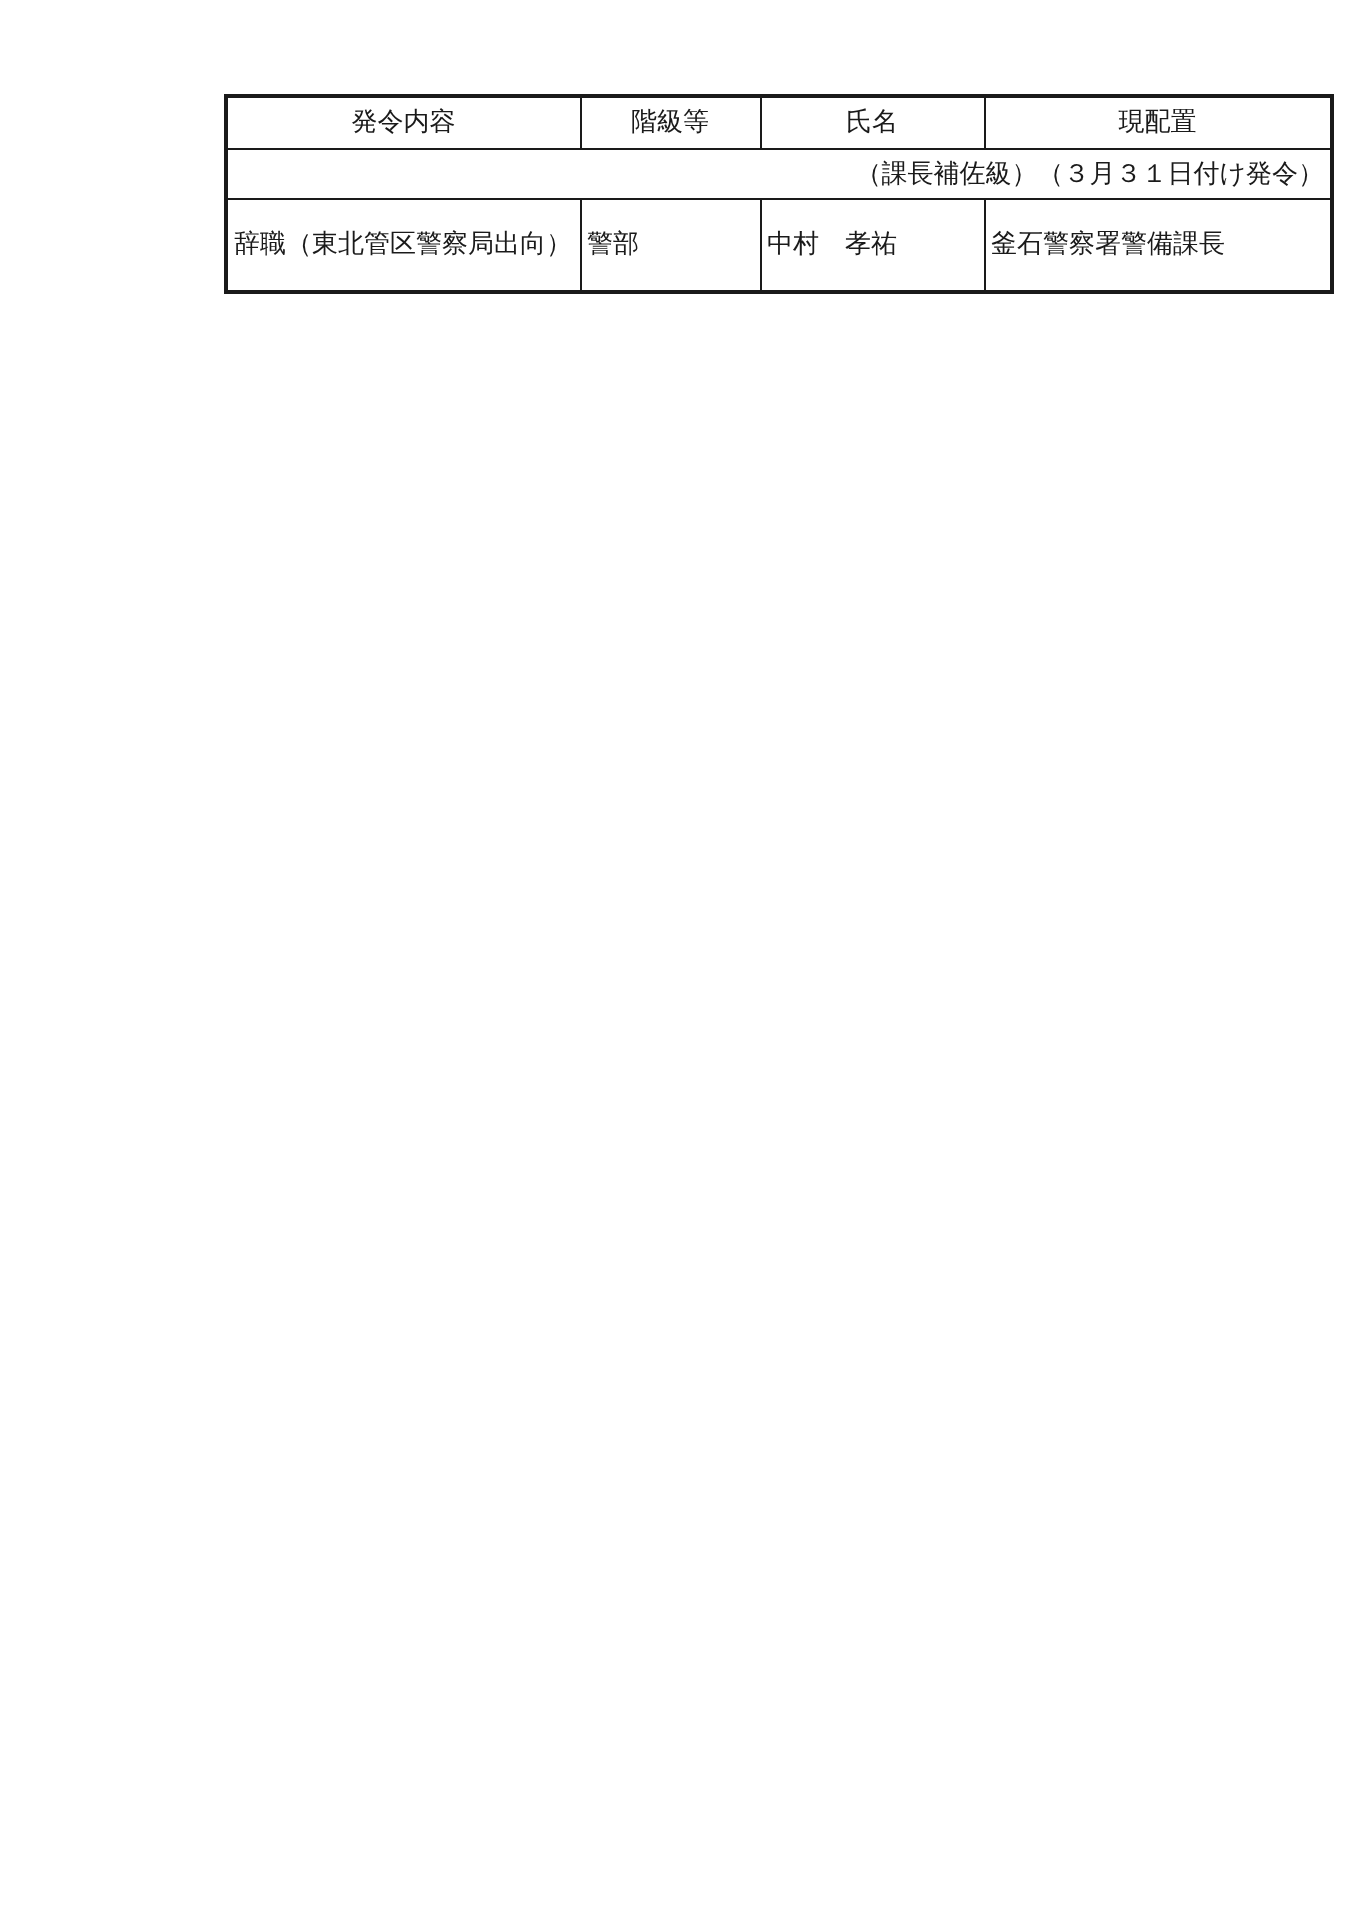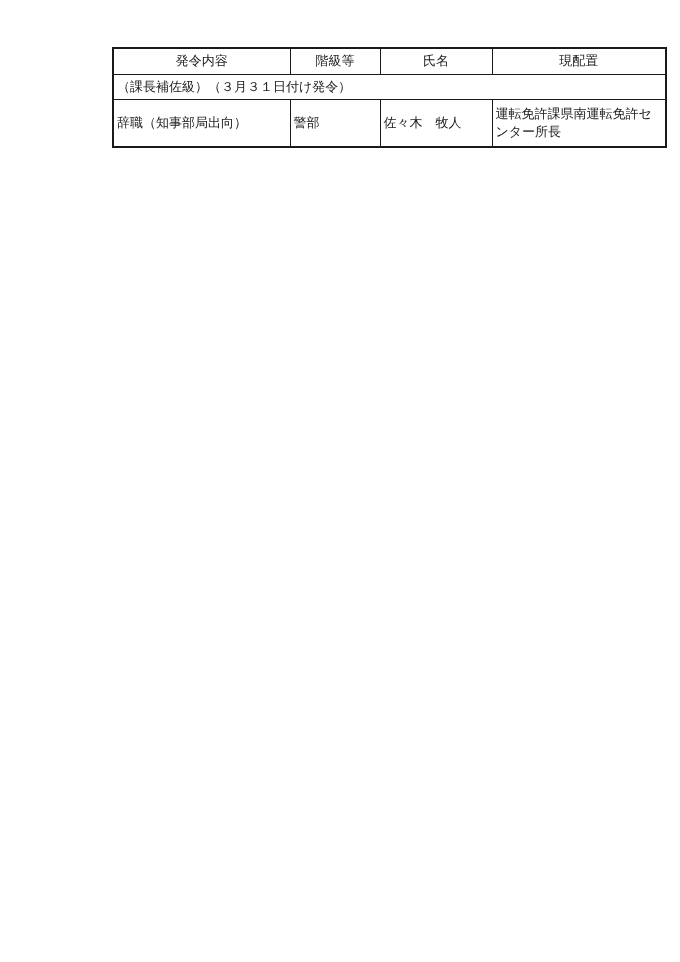--- a/index.html
+++ b/index.html
@@ -38,21 +38,21 @@
     height: 26px;
     text-align: center;
     padding: 1px 2px;
   }
   .personnel-table tr.subheader-row td {
     height: 25px;
     padding: 1px 3px;
   }
   .subheader-flex {
     display: flex;
-    justify-content: flex-start;
+    justify-content: flex-end;
     align-items: center;
     width: 100%;
   }
   .personnel-table tr.data-row td {
     padding: 3px 3px;
     text-align: left;
   }
   .personnel-table tr.data-row-1 td { height: 47px; }
   .personnel-table tr.data-row-2 td { height: 48px; }
   .page-number {
@@ -86,23 +86,23 @@
         <th>現配置</th>
       </tr>
       <tr class="subheader-row">
         <td colspan="4">
           <div class="subheader-flex">
             <span>（課長補佐級）</span>
             <span>（３月３１日付け発令）</span>
           </div>
         </td>
       </tr>
-      <tr class="data-row data-row-2">
-        <td>辞職（知事部局出向）</td>
+      <tr class="data-row data-row-1">
+        <td>辞職（東北管区警察局出向）</td>
         <td>警部</td>
-        <td>佐々木　牧人</td>
-        <td>運転免許課県南運転免許センター所長</td>
+        <td>中村　孝祐</td>
+        <td>釜石警察署警備課長</td>
       </tr>
     </tbody>
   </table>
 
 
 </div>
 
 </body></html>

